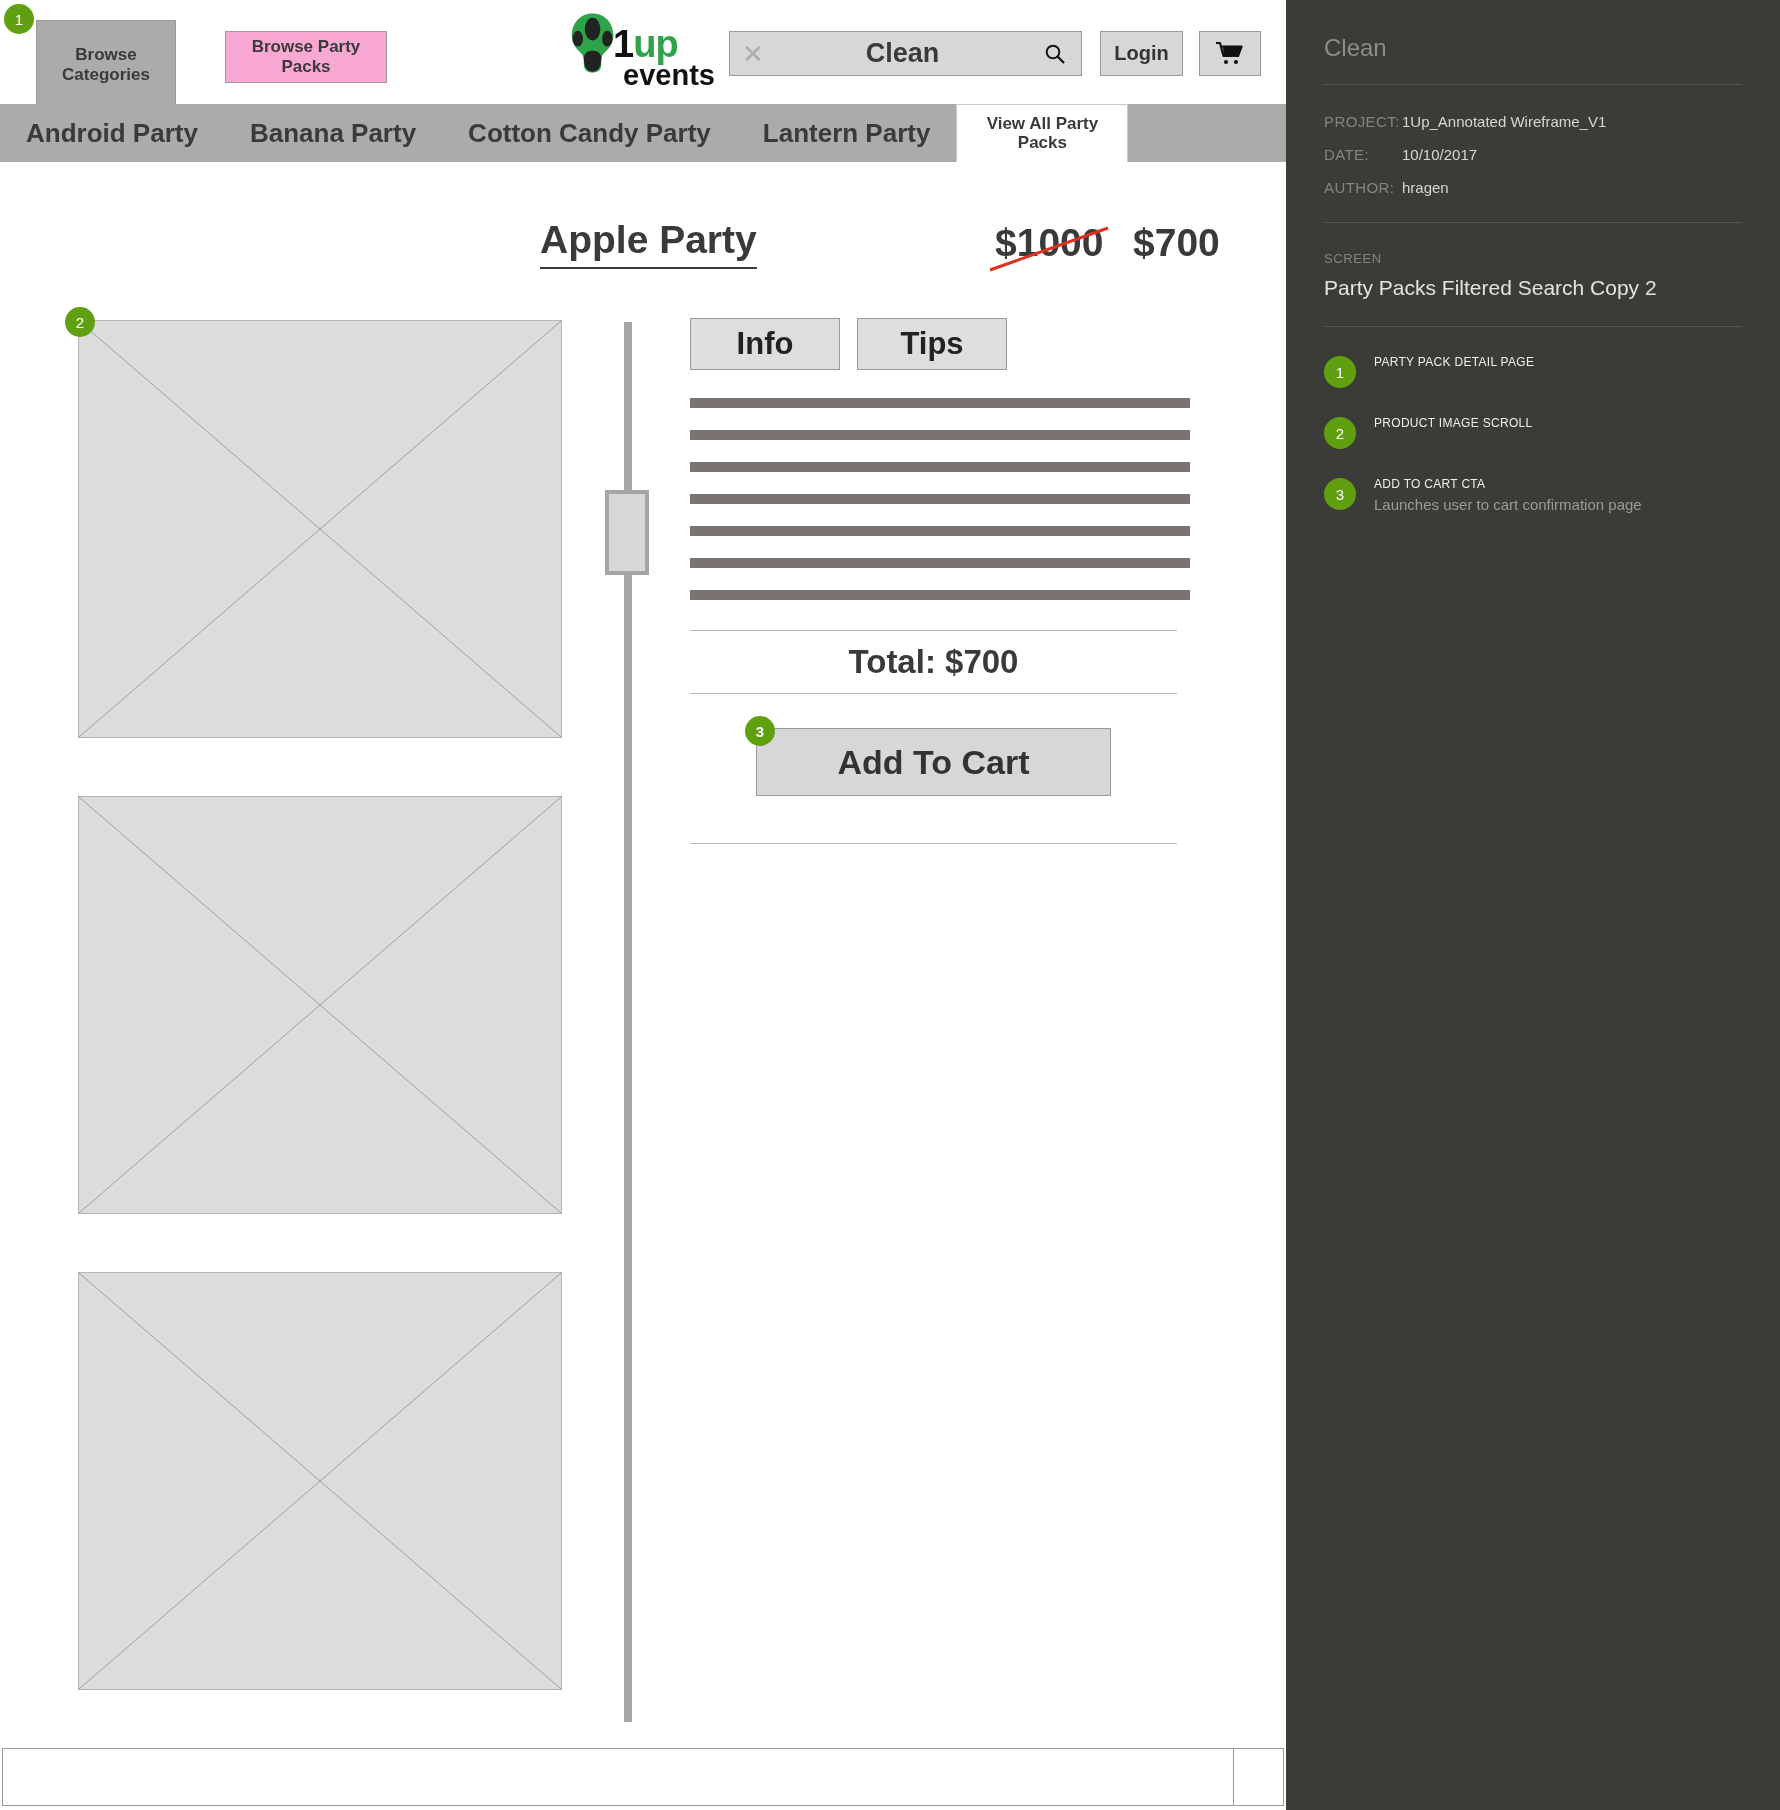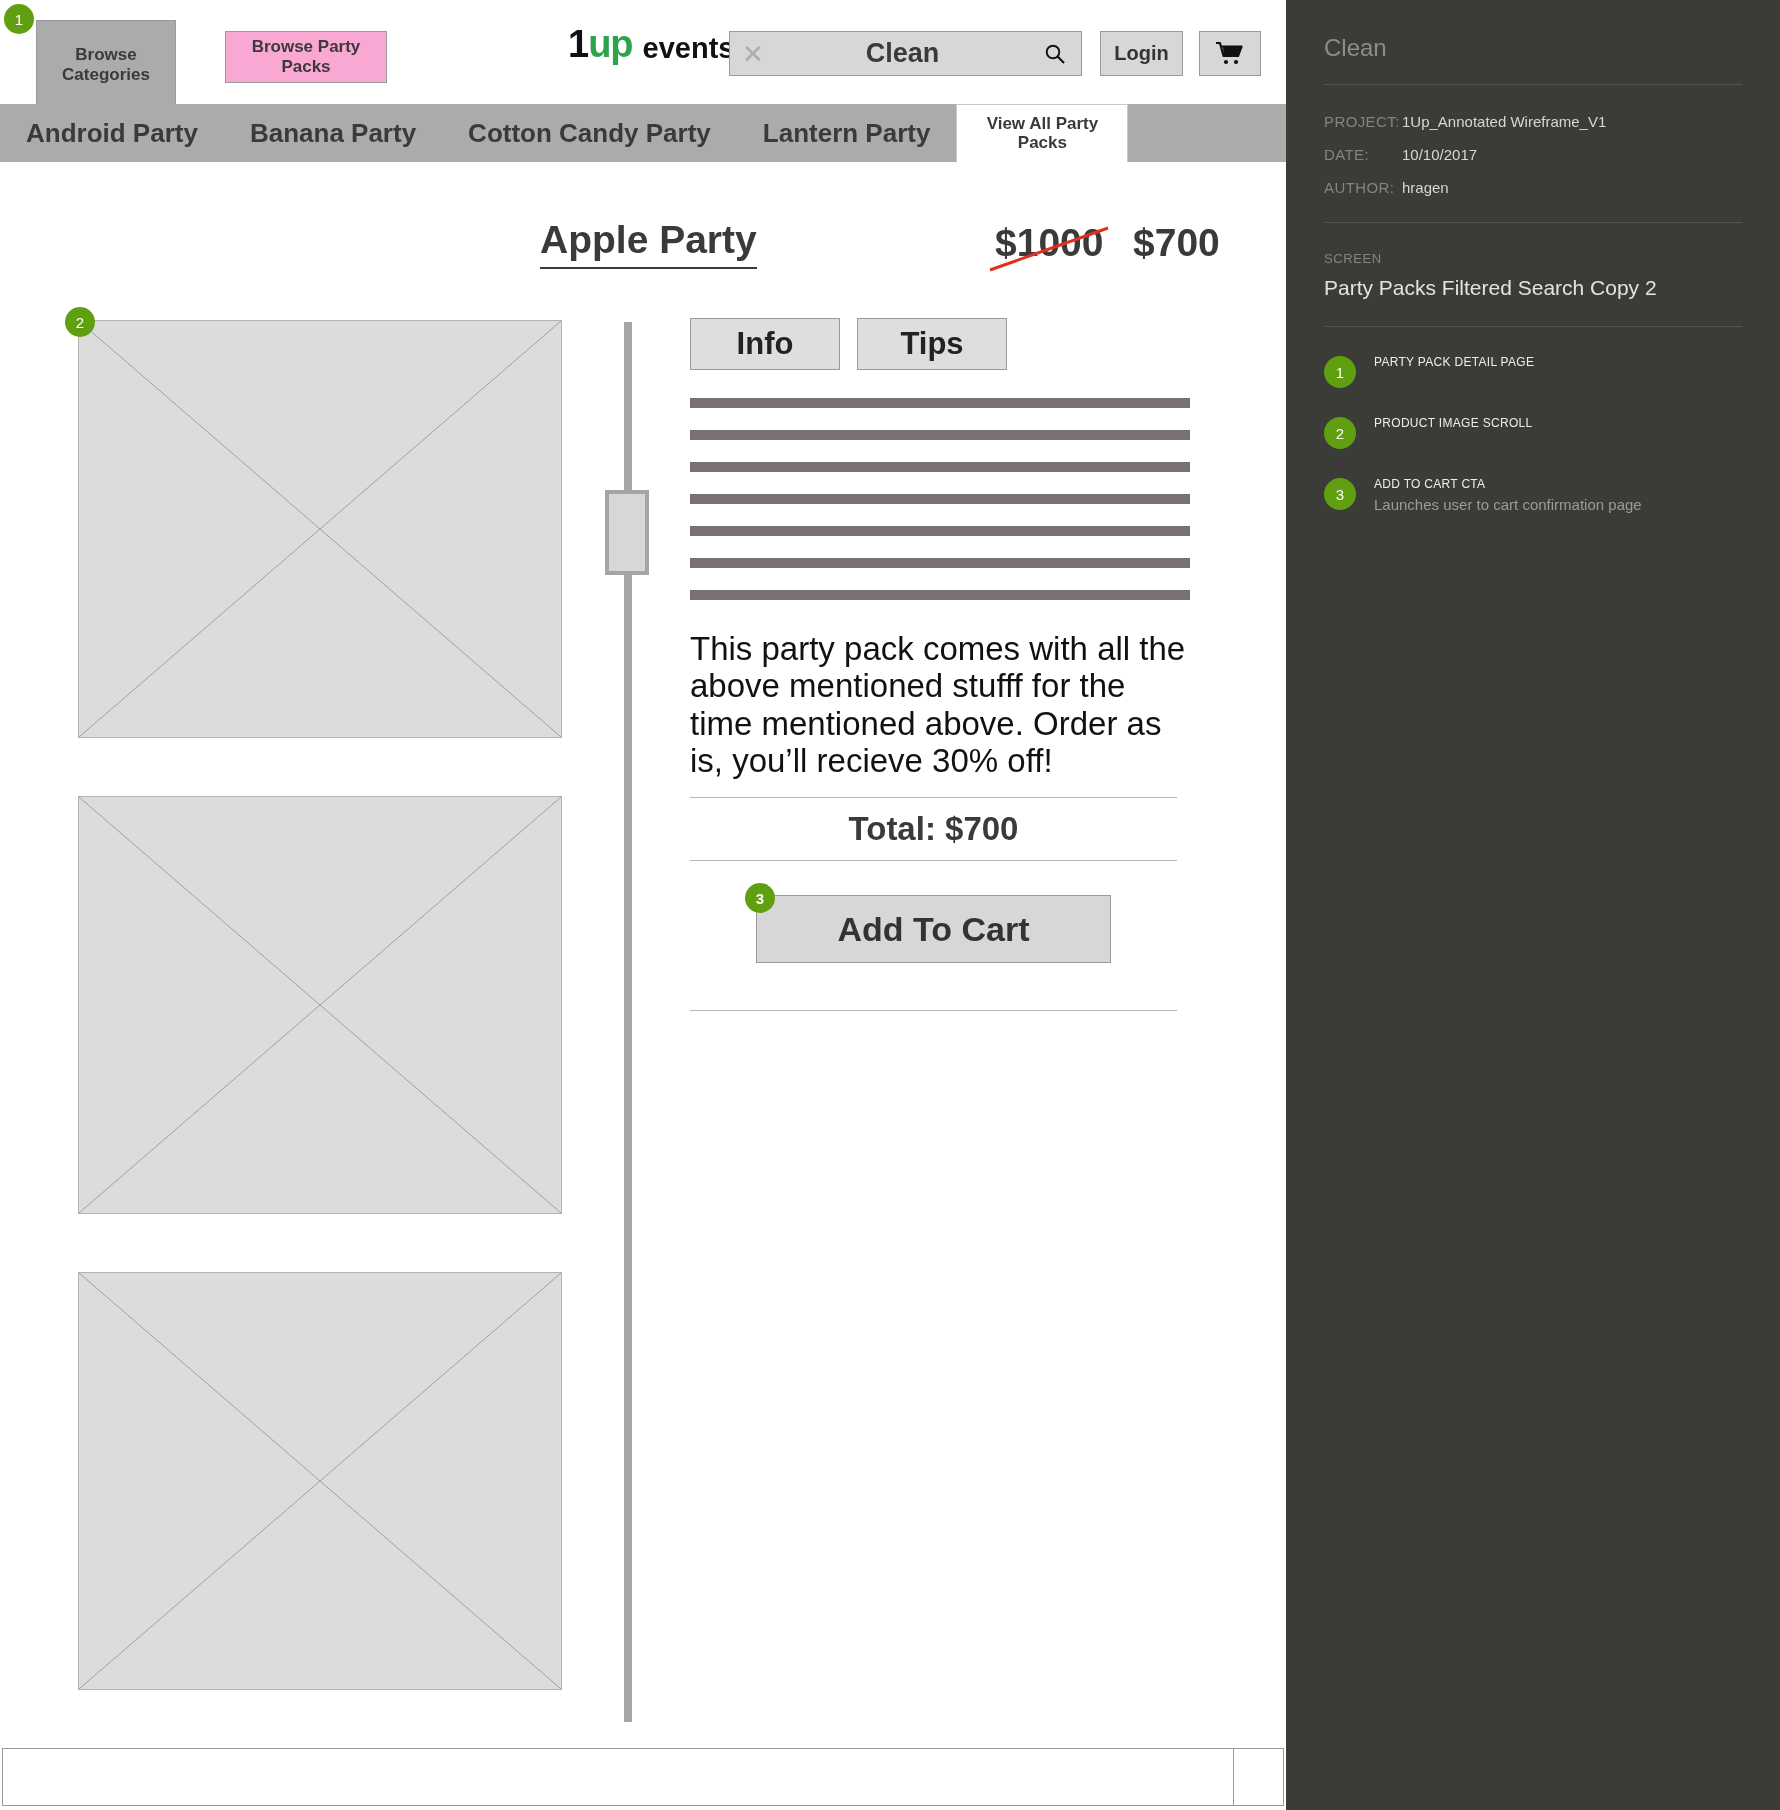--- a/index.html
+++ b/index.html
@@ -43,22 +43,22 @@
     margin-left: 20px;
   }
 
   .logo {
     position: absolute; left: 570px; top: 5px;
     width: 145px; height: 86px;
     display: flex; align-items: flex-start;
   }
   .logo-mark { width: 52px; height: 72px; margin-top: 2px; }
   .logo-type {
-    display: flex; flex-direction: row;
-    line-height: 0.92; margin-left: -2px; margin-top: 22px; align-items: flex-end;
+    display: flex; flex-direction: column;
+    line-height: 0.92; margin-left: -2px; margin-top: 22px;
   }
   .logo-1up { font-size: 38px; font-weight: bold; letter-spacing: -1px; }
   .logo-1up .one { color: #111111; }
   .logo-1up .up { color: #2fa34a; }
   .logo-events { font-size: 29px; font-weight: bold; color: #111111; margin-left: 10px; }
 
   .searchbar {
     position: absolute; left: 729px; top: 31px;
     width: 353px; height: 45px;
     background: #d7d7d7; border: 1px solid #9a9a9a;
@@ -350,21 +350,20 @@
       <div class="line-block">
         <div class="line"></div>
         <div class="line"></div>
         <div class="line"></div>
         <div class="line"></div>
         <div class="line"></div>
         <div class="line"></div>
         <div class="line"></div>
       </div>
 
-      <div class="desc">This party pack comes with all the above mentioned stufff for the time mentioned above. Order as is, you’ll recieve 30% off!</div>
 
       <div class="total-row">Total: $700</div>
 
       <div class="cta-wrap">
         <div class="cta">
           <div class="badge on-cta">3</div>
           <span>Add To Cart</span>
         </div>
         <div class="cta-underline"></div>
       </div>

